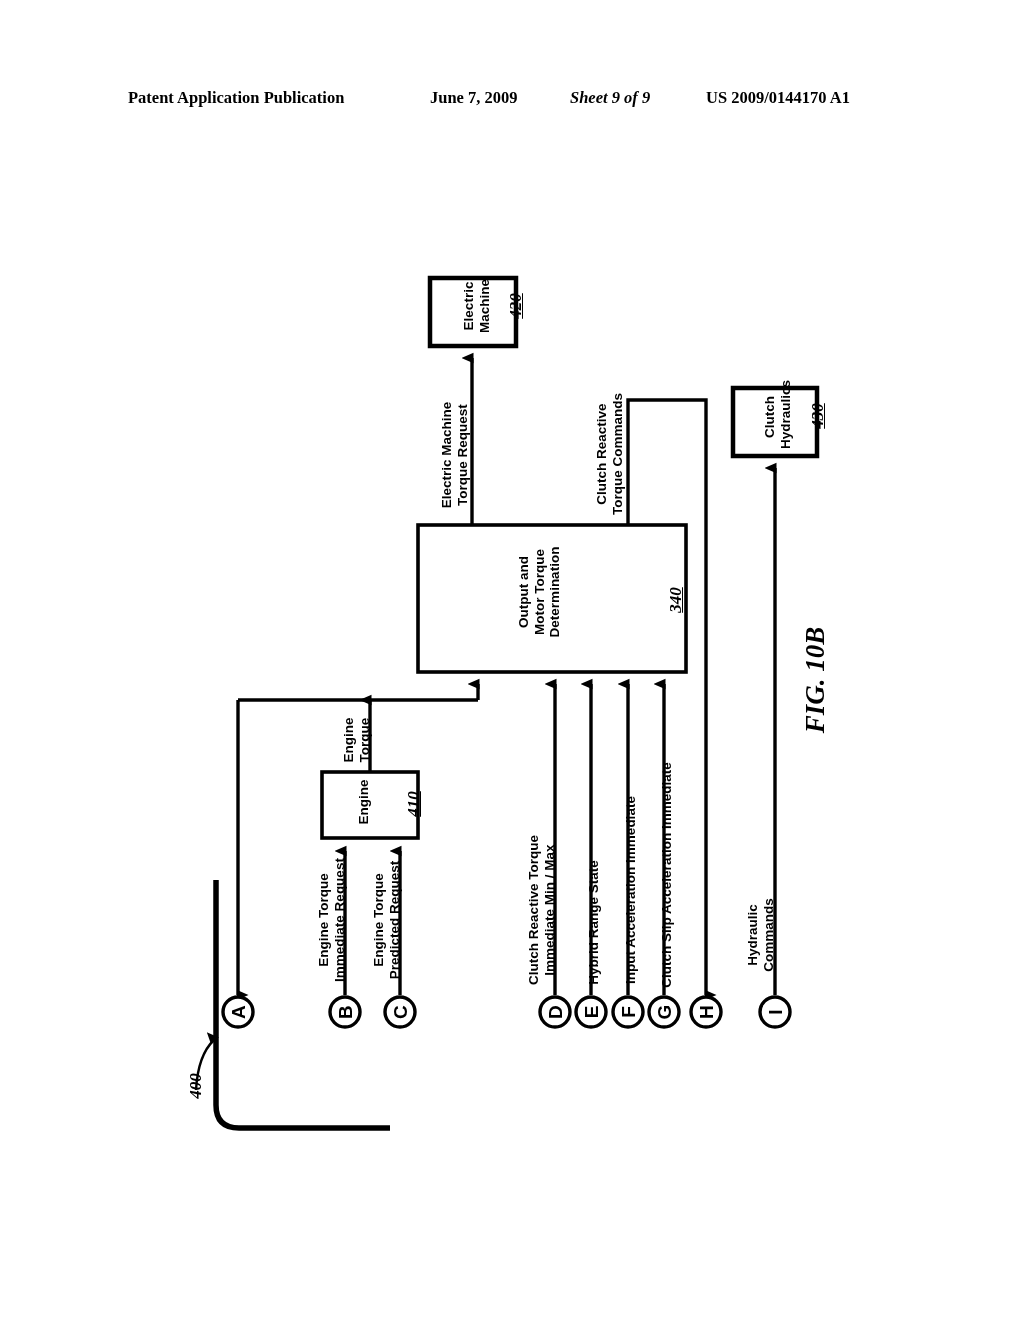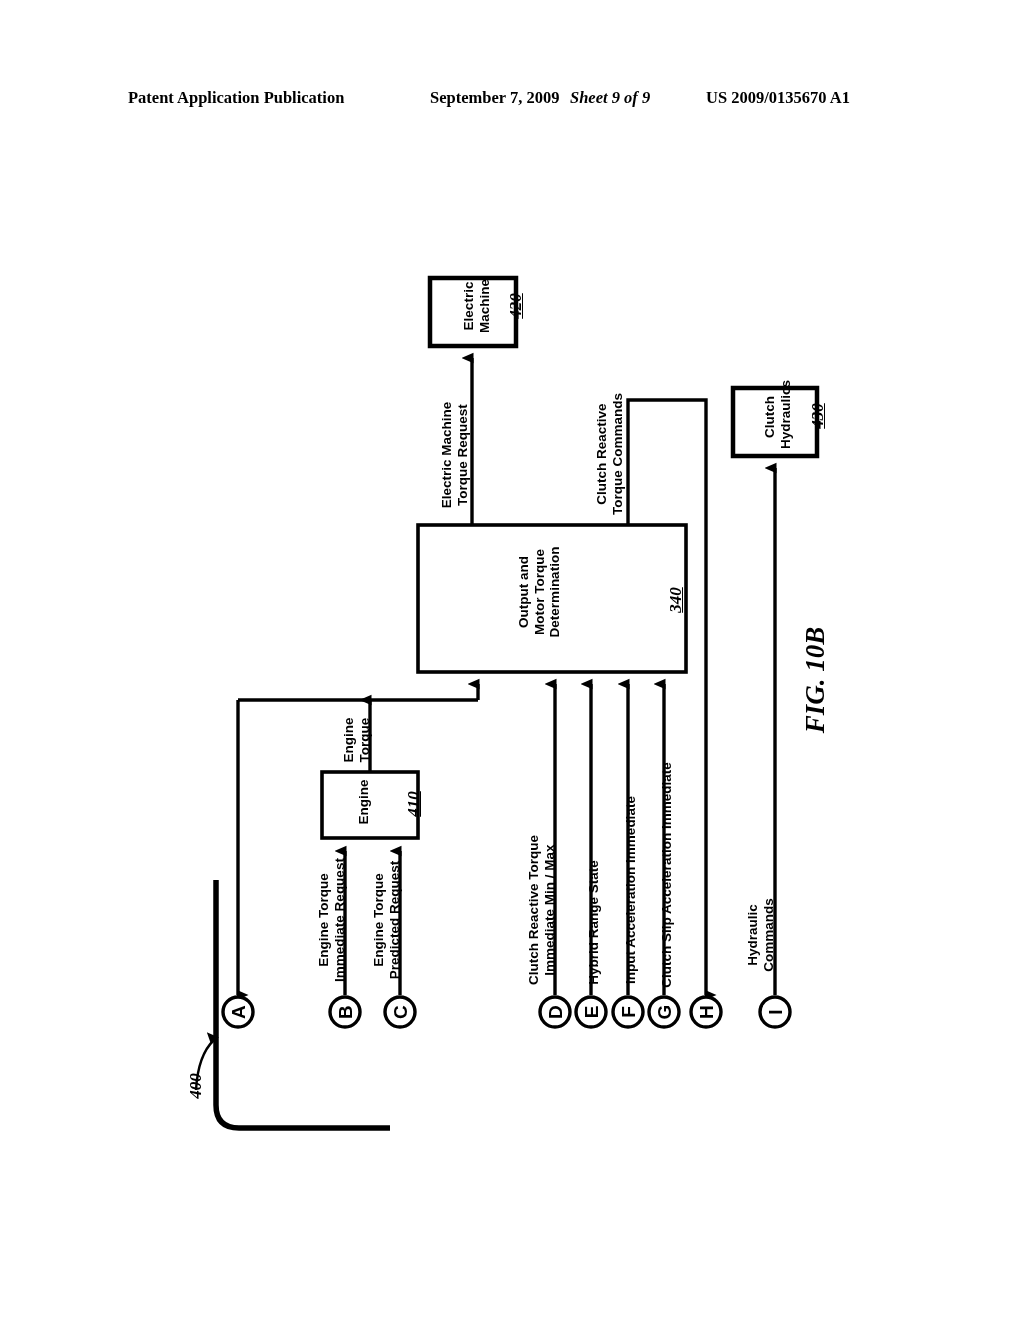--- a/index.html
+++ b/index.html
@@ -110,23 +110,23 @@
     text-align: center;
   }
 </style>
 </head>
 <body>
 
 <div id="page">
 
   <div class="hdr">
     <span class="hdr-pub">Patent Application Publication</span>
-    <span class="hdr-date">September 7, 2009</span>
+    <span class="hdr-date">June 7, 2009</span>
     <span class="hdr-sheet">Sheet 9 of 9</span>
-    <span class="hdr-num">US 2009/0135670 A1</span>
+    <span class="hdr-num">US 2009/0144170 A1</span>
   </div>
 
   <div id="diagram">
     <svg width="1024" height="1320" viewBox="0 0 1024 1320">
       <defs>
         <marker id="ah-up" markerWidth="12" markerHeight="12" refX="6" refY="10.5" orient="auto-start-reverse" markerUnits="userSpaceOnUse">
           <path d="M6,0 L11.2,12 L0.8,12 Z" fill="#000"></path>
         </marker>
       </defs>
 

